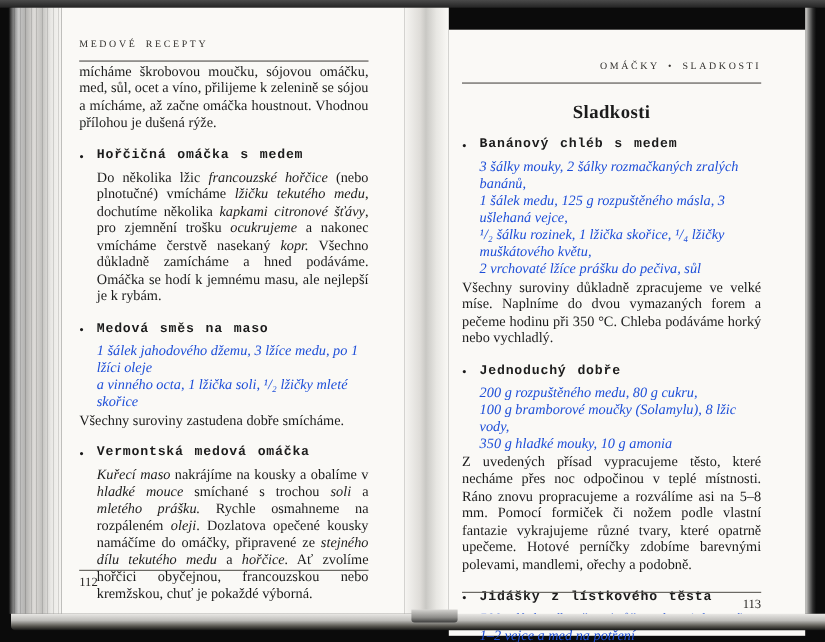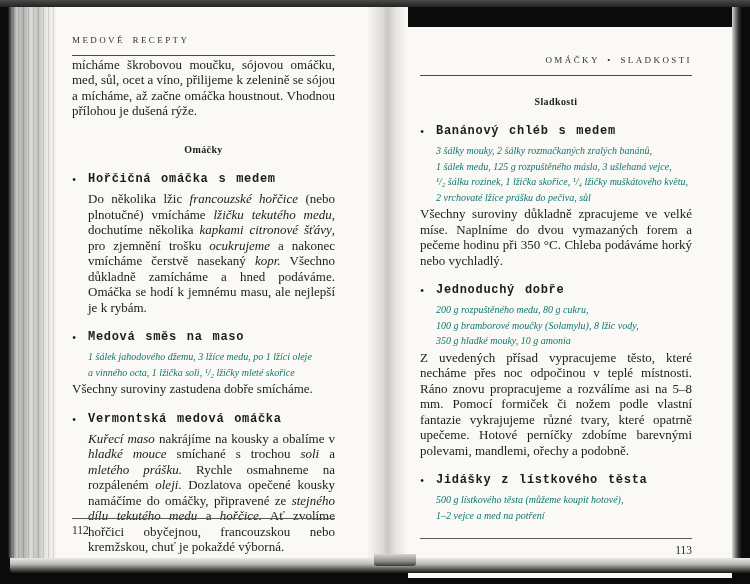--- a/index.html
+++ b/index.html
@@ -43,29 +43,29 @@
     font-size:9px; letter-spacing:2.4px; color:#33312e; word-spacing:3px;
   }
   .rhead.right { text-align:right; }
   .rule { height:1px; background:#4c4a47; margin-top:6px; }
 
   .bodytext { font-size:13px; line-height:15.5px; }
   .intro { margin-top:24px; text-align:justify; }
 
   .section-heading {
     margin:23px 0 0 0; text-align:center;
-    font-size:10px; font-weight:bold; letter-spacing:0.4px;
+    font-size:17px; font-weight:bold; letter-spacing:0.4px;
   }
   .page-right .section-heading { margin-top:18px; }
 
   .recipe { margin-top:15px; }
   .recipe-head { display:flex; margin-bottom:3px; }
   .bullet { width:16px; font-size:12px; line-height:15px; padding-top:1px; }
   .recipe-title { font-size:12px; font-weight:bold; letter-spacing:0.7px; line-height:15px; margin:0; word-spacing:2px;font-family:Liberation Mono, monospace; }
-  .ring { margin-left:16px; font-style:italic; font-size:10px; line-height:15.5px; color:#0f766e; }
+  .ring { margin-left:16px; font-style:italic; font-size:13px; line-height:15.5px; color:#1d4ed8; }
   .rbody { margin:1px 0 0 16px; text-align:justify; }
   .rnote { margin:1px 0 0 0; text-align:justify; }
 
   .pfoot { position:absolute; left:16px; right:33px; bottom:20px; }
   .page-right .pfoot { left:12px; right:40px; }
   .pfoot .rule { margin:0 0 4px 0; background:#5b5955; }
   .pagenum { font-size:11.5px; color:#2a2825; }
   .pagenum.right { text-align:right; }
 
   .bottom-stack {
@@ -89,21 +89,20 @@
   <div class="spread">
     <div class="edge-left"></div>
 
     <div class="page page-left">
       <div class="content bodytext">
         <div class="rhead">MEDOVÉ RECEPTY</div>
         <div class="rule"></div>
 
         <p class="intro rbody" style="margin-left:0;">mícháme škrobovou moučku, sójovou omáčku, med, sůl, ocet a víno, přilijeme k zelenině se sójou a mícháme, až začne omáčka houstnout. Vhodnou přílohou je dušená rýže.</p>
 
-        <h2 class="section-heading">Omáčky</h2>
 
         <div class="recipe">
           <div class="recipe-head">
             <span class="bullet">•</span>
             <h3 class="recipe-title">Hořčičná omáčka s medem</h3>
           </div>
           <p class="rbody">Do několika lžic <i>francouzské hořčice</i> (nebo plnotučné) vmícháme <i>lžičku tekutého medu</i>, dochutíme několika <i>kapkami citronové šťávy</i>, pro zjemnění trošku <i>ocukrujeme</i> a nakonec vmícháme čerstvě nasekaný <i>kopr.</i> Všechno důkladně zamícháme a hned podáváme. Omáčka se hodí k jemnému masu, ale nejlepší je k rybám.</p>
         </div>
 
         <div class="recipe">

